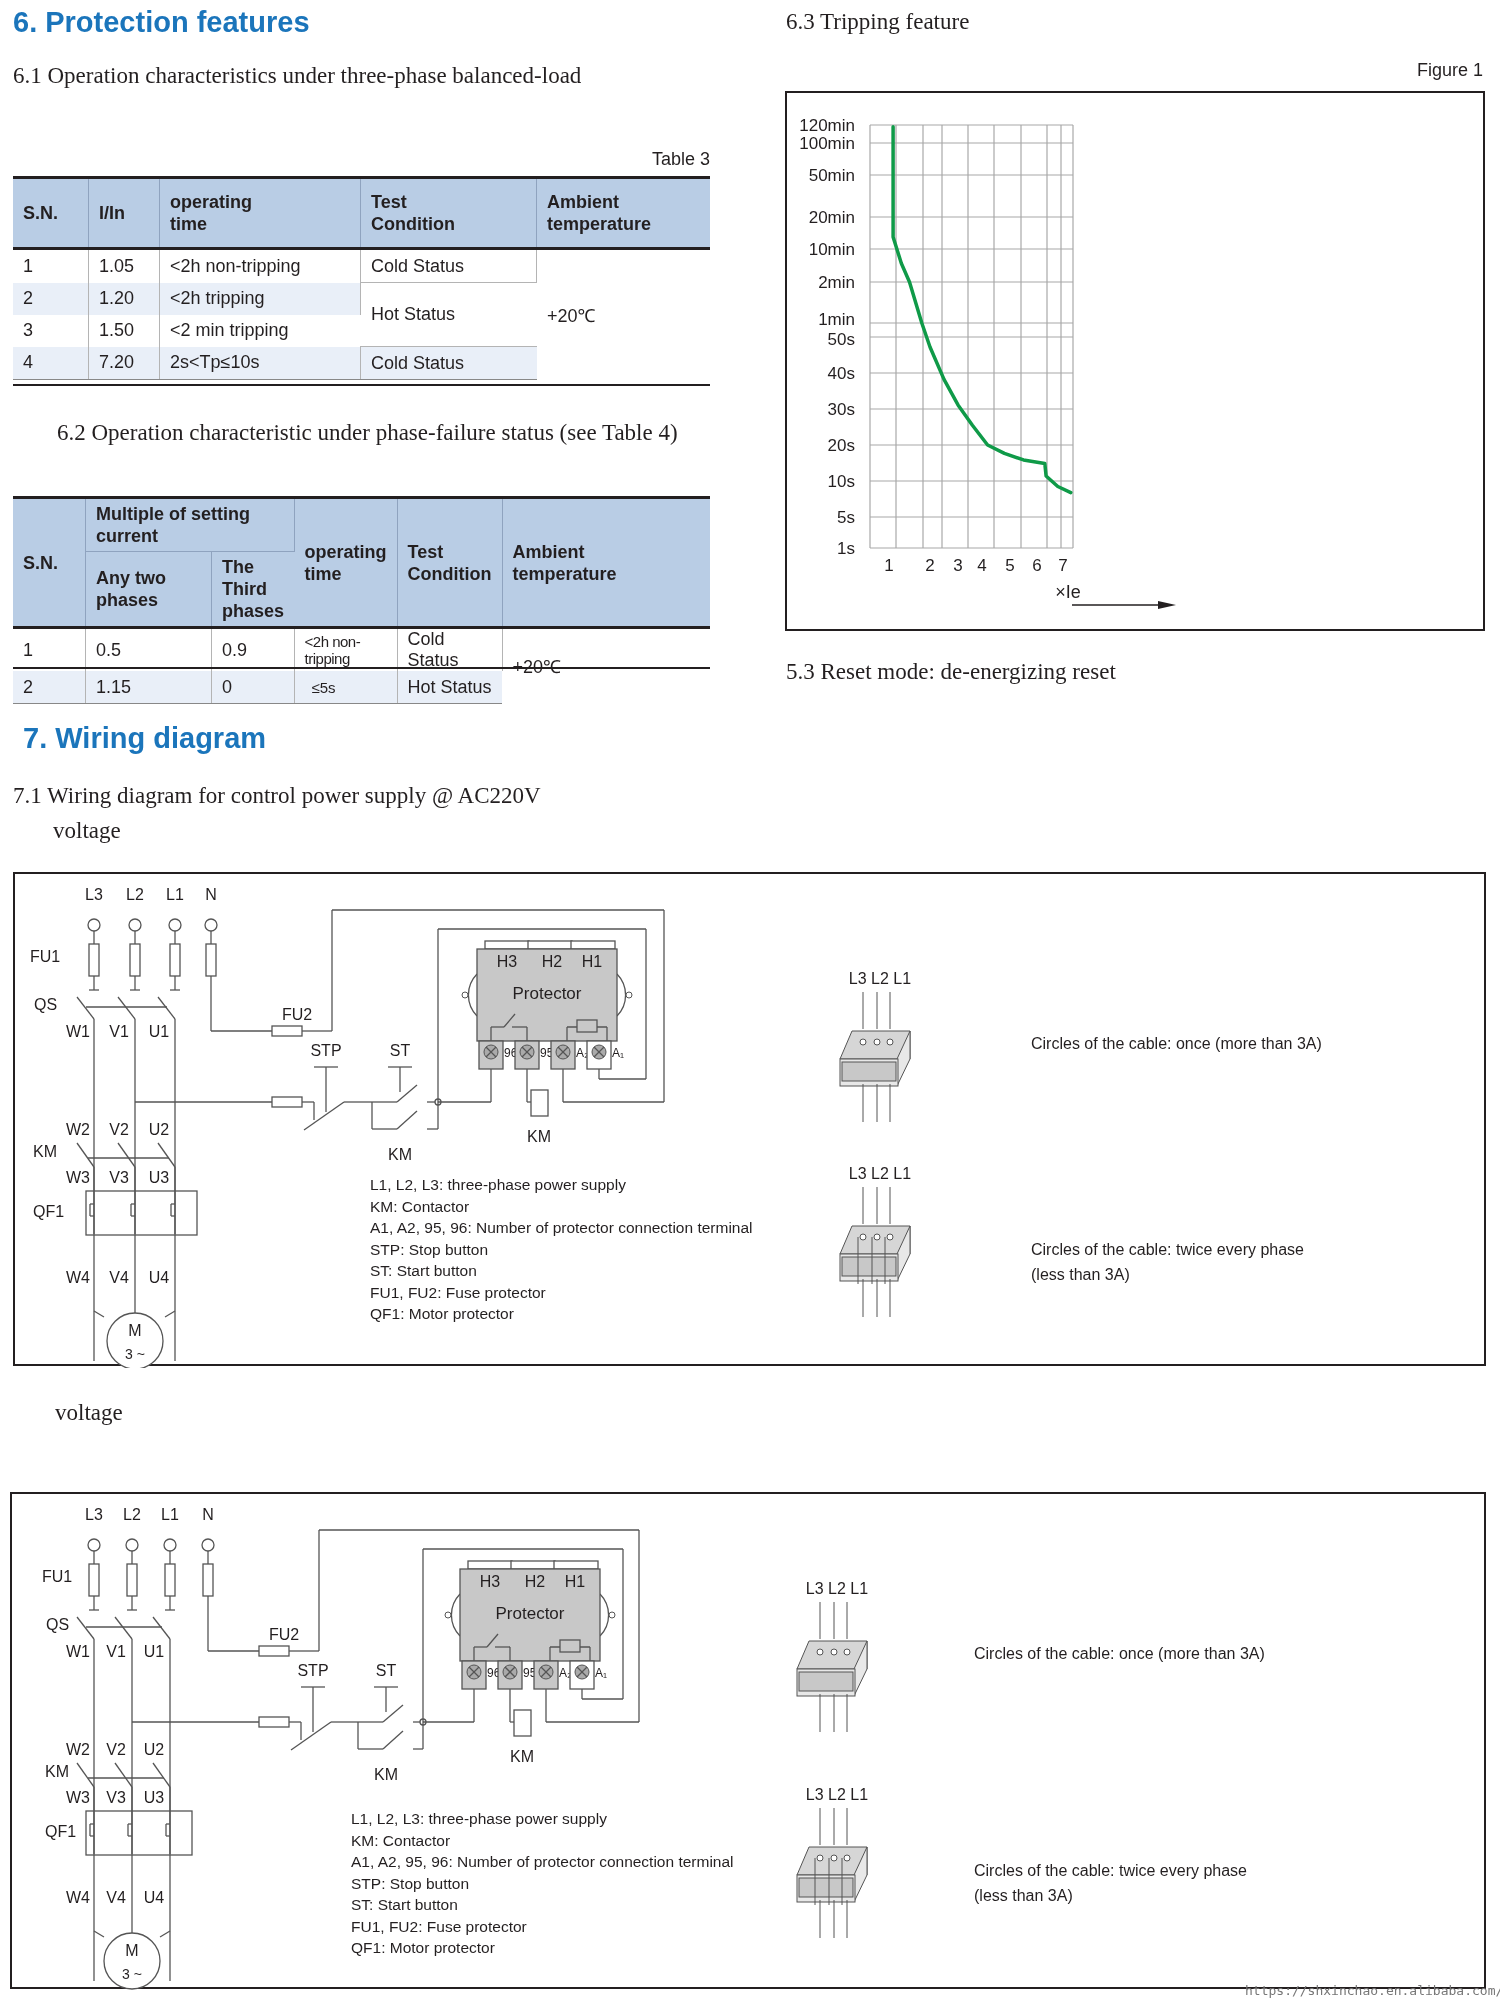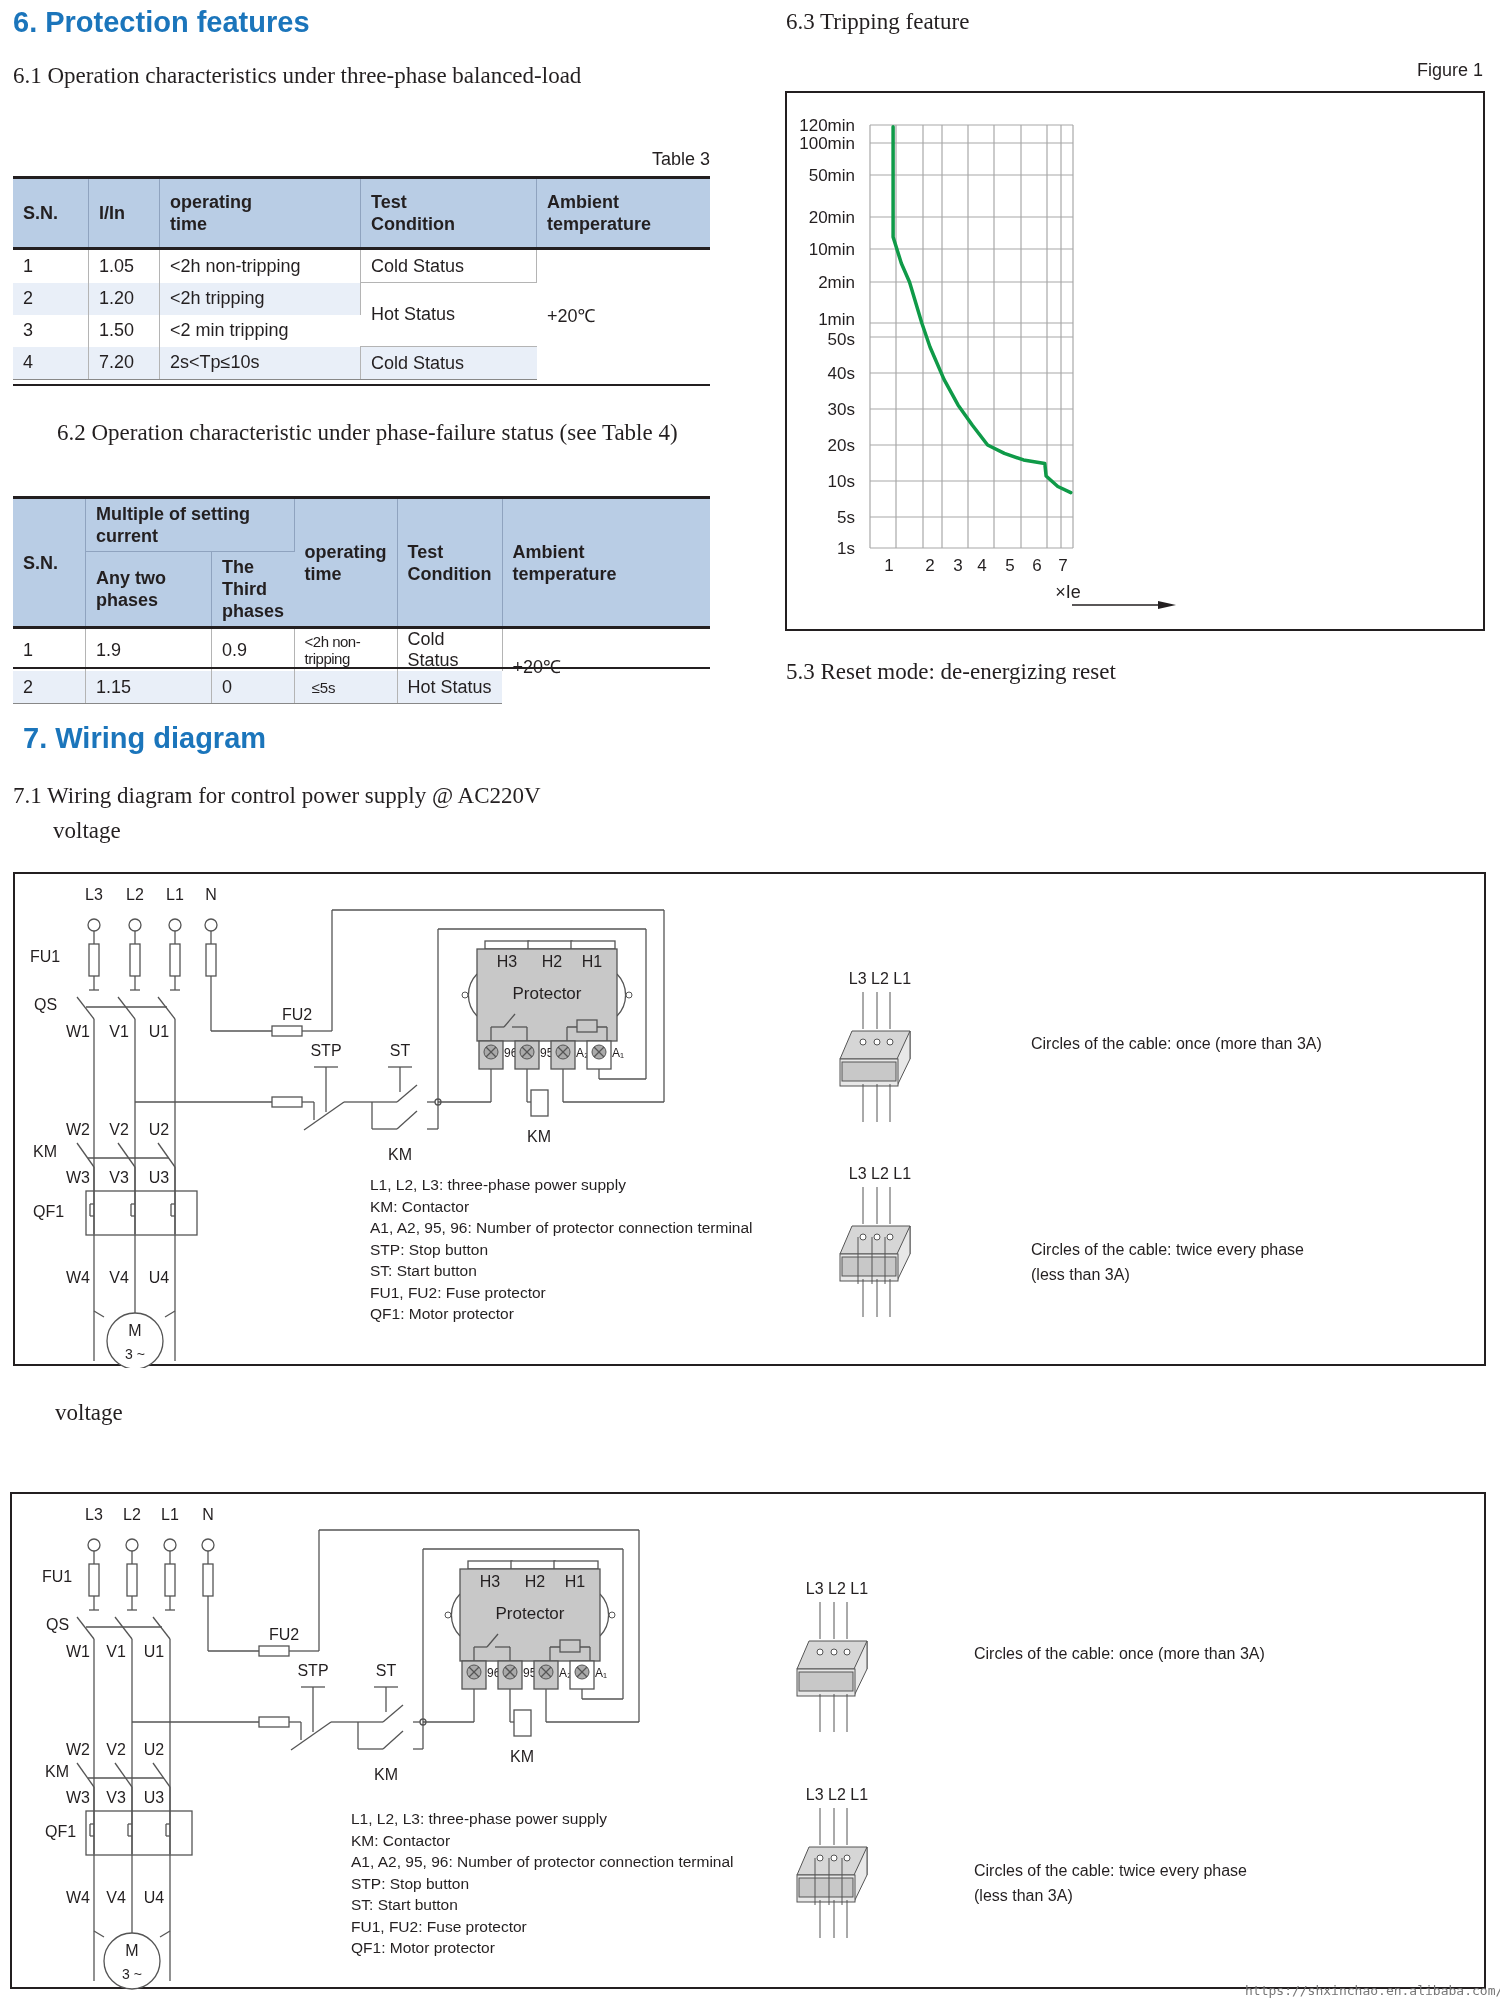--- a/index.html
+++ b/index.html
@@ -85,21 +85,21 @@
       <th rowspan="2"><span>Ambient</span><br><span>temperature</span></th>
     </tr>
     <tr>
       <th style="width:105px;height:52px;border-top:none;"><span>Any two</span><br><span>phases</span></th>
       <th style="width:62px;border-top:none;"><span>The Third</span><br><span>phases</span></th>
     </tr>
   </thead>
   <tbody>
     <tr>
       <td>1</td>
-      <td>1.9</td>
+      <td>0.5</td>
       <td>0.9</td>
       <td style="font-size:15px;letter-spacing:-0.5px;">&lt;2h non-tripping</td>
       <td>Cold Status</td>
       <td rowspan="2">+20℃</td>
     </tr>
     <tr class="alt">
       <td class="al">2</td>
       <td class="al">1.15</td>
       <td class="al">0</td>
       <td class="al" style="font-size:15px;padding-left:17px;">≤5s</td>

